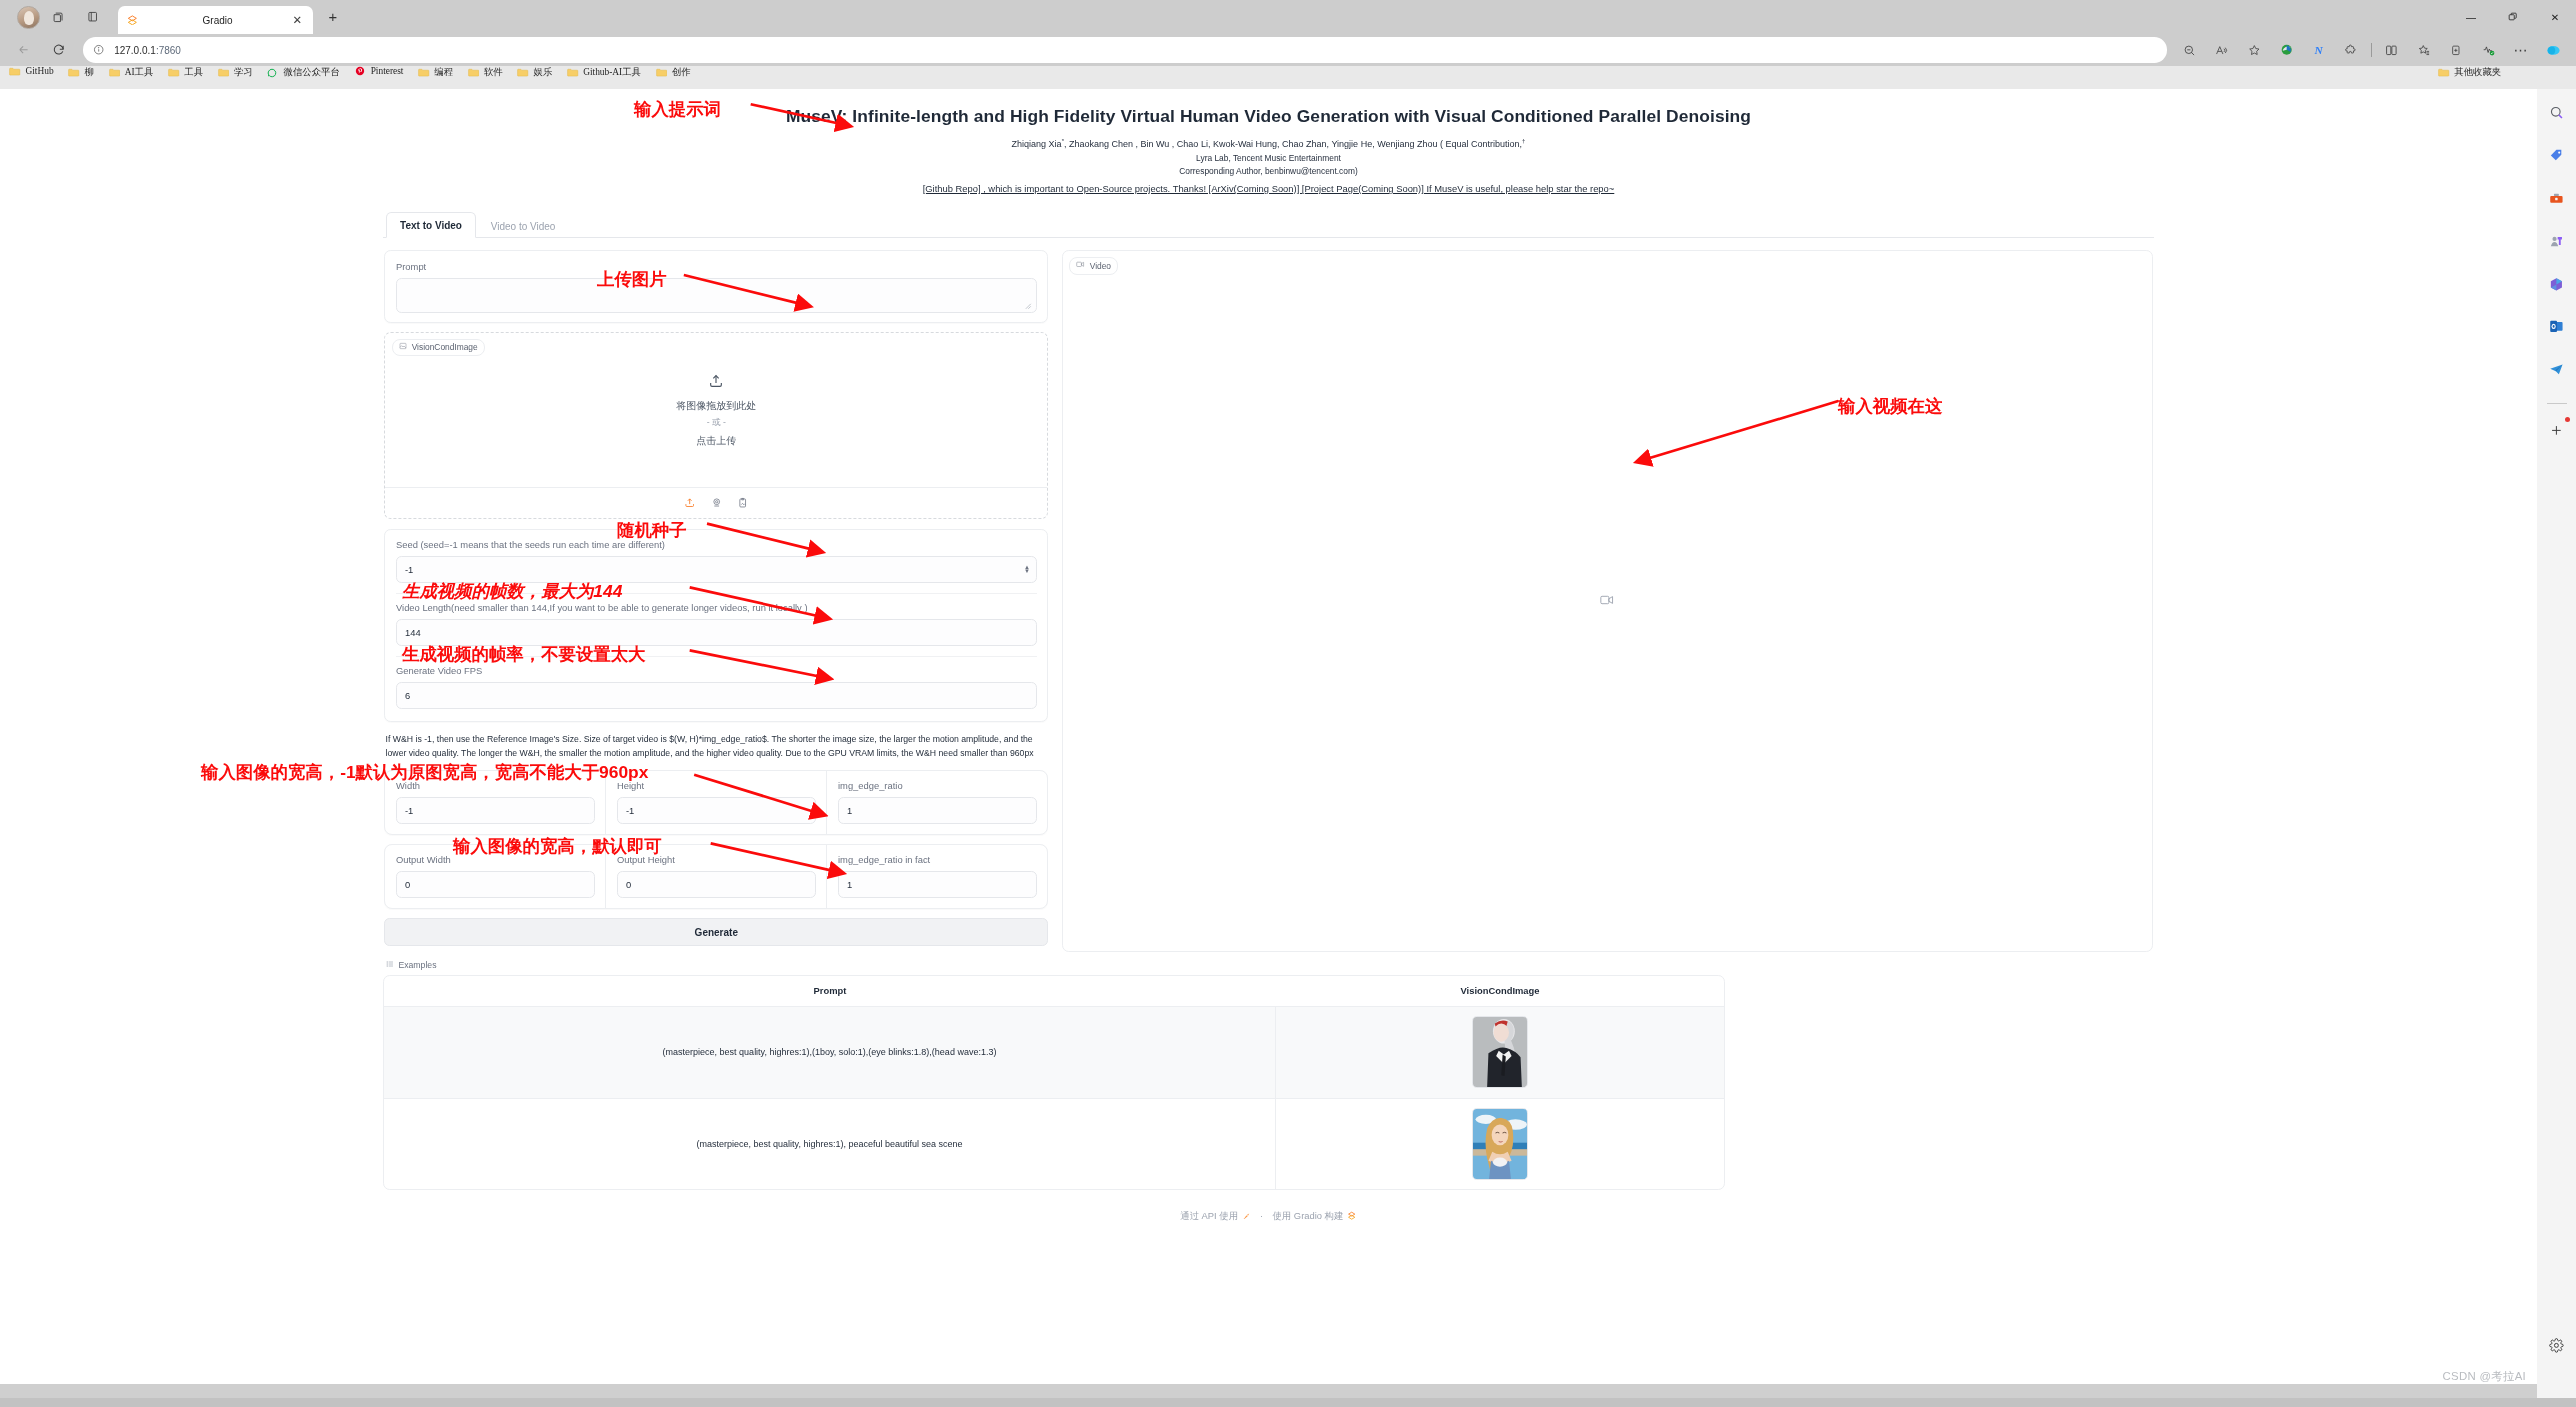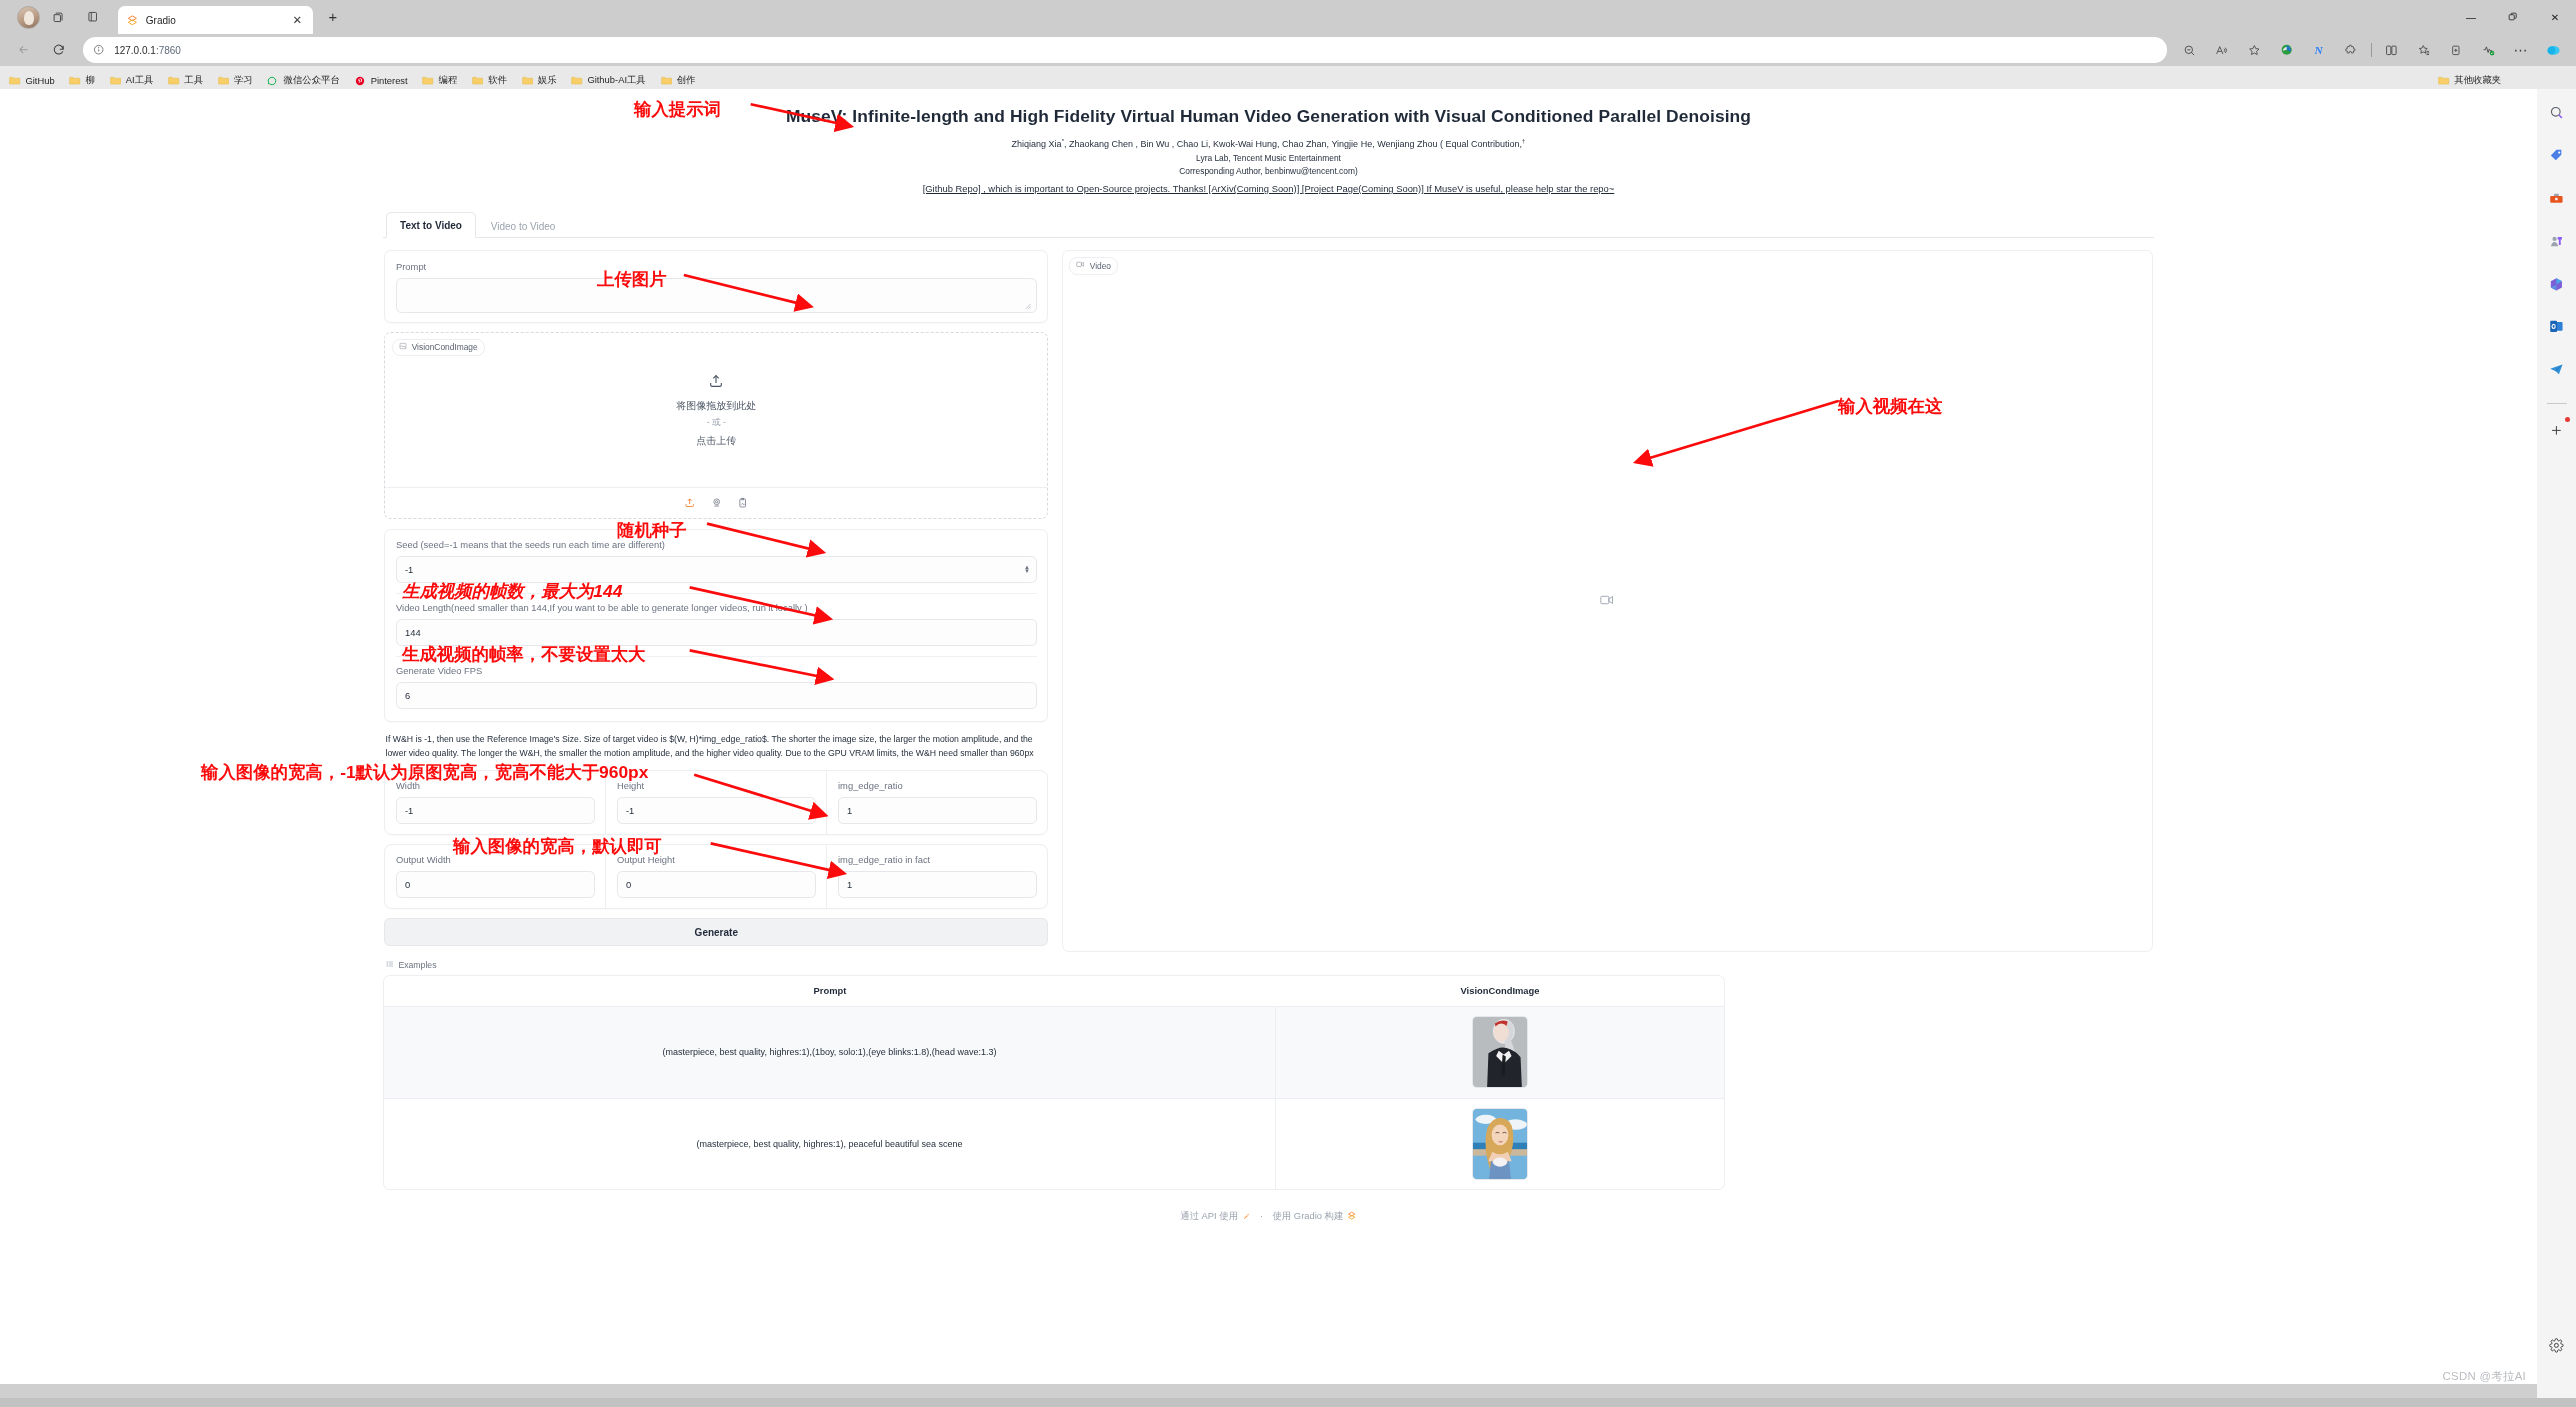--- a/index.html
+++ b/index.html
@@ -33,21 +33,21 @@
   }
   .tab {
     height: 28px; width: 195px; background:#fff; border-radius: 6.7px 6.7px 0 0;
     display: flex; align-items: center; padding: 0 8px; margin-left: 8px;
     flex: none; position: relative;
   }
   .tab-favicon {
     width: 12px; height: 12px; flex:none; margin-right: 7.4px;
     display:flex;align-items:center;justify-content:center;
   }
-  .tab-title { font-size: 10px; color:#1f1f1f; flex:1; white-space:nowrap; overflow:hidden; }
+  .tab-title { font-size: 10px; color:#1f1f1f; flex:1; white-space:nowrap; overflow:hidden;text-align:center; }
   .tab-close { width: 16px; height:16px; display:flex;align-items:center;justify-content:center;
     color:#444; font-size:11.4px; flex:none;}
   .newtab { width:23px;height:23px;margin:0 0 5.4px 8px;display:flex;align-items:center;
     justify-content:center;color:#333;font-size:14.8px;flex:none;}
   .wincontrols { position:absolute; right:0; top:0; height:34px; display:flex; }
   .wc { width: 42px; height:34px; display:flex;align-items:center;justify-content:center;
     color:#1b1b1b; font-size: 10px; }
 
   .navbar { height: 32px; background:#cdcdcd; display:flex; align-items:center; padding: 0 6.7px; }
   .nav-btn { width: 27px; height:27px; display:flex;align-items:center;justify-content:center;
@@ -60,22 +60,22 @@
     color:#5b5b5b; flex:none;}
   .omni-url { font-size:10px; color:#2b2b2b; margin-left:5.4px; white-space:nowrap; }
   .omni-url .port { color:#5e6a7a; }
   .omni-spacer { flex:1; }
   .nav-right { display:flex; align-items:center; flex:none; }
   .nr-icon { width:25.5px;height:25.5px;display:flex;align-items:center;justify-content:center;
     color:#3c3c3c; margin:0 3.4px; flex:none;}
   .nr-sep { width:0.7px;height:14.8px;background:#9a9a9a;margin:0 4px; }
 
   .bookmarks {
-    height: 29px; background:#e9e9e9; display:flex; align-items:center;
-    padding: 0 9.4px; position:relative;
+    height: 29px; background:#e9e9e9; display:flex; align-items:flex-start;
+    padding: 0 9.4px; position:relative;font-family:Liberation Serif, serif;
   }
   .bm { display:flex; align-items:center; margin-right: 14.8px; flex:none; }
   .bm-ico { width:11.4px;height:9.4px;flex:none;margin-right:4.7px; }
   .bm-label { font-size:9.4px; color:#1f1f1f; white-space:nowrap; }
   .bm-right { position:absolute; right: 60px; display:flex; align-items:center; }
 
   
   .viewport {
     position:absolute; left:0; top:89px; width: 2537px; height: 1295px;
     background:#fff; overflow:hidden;

